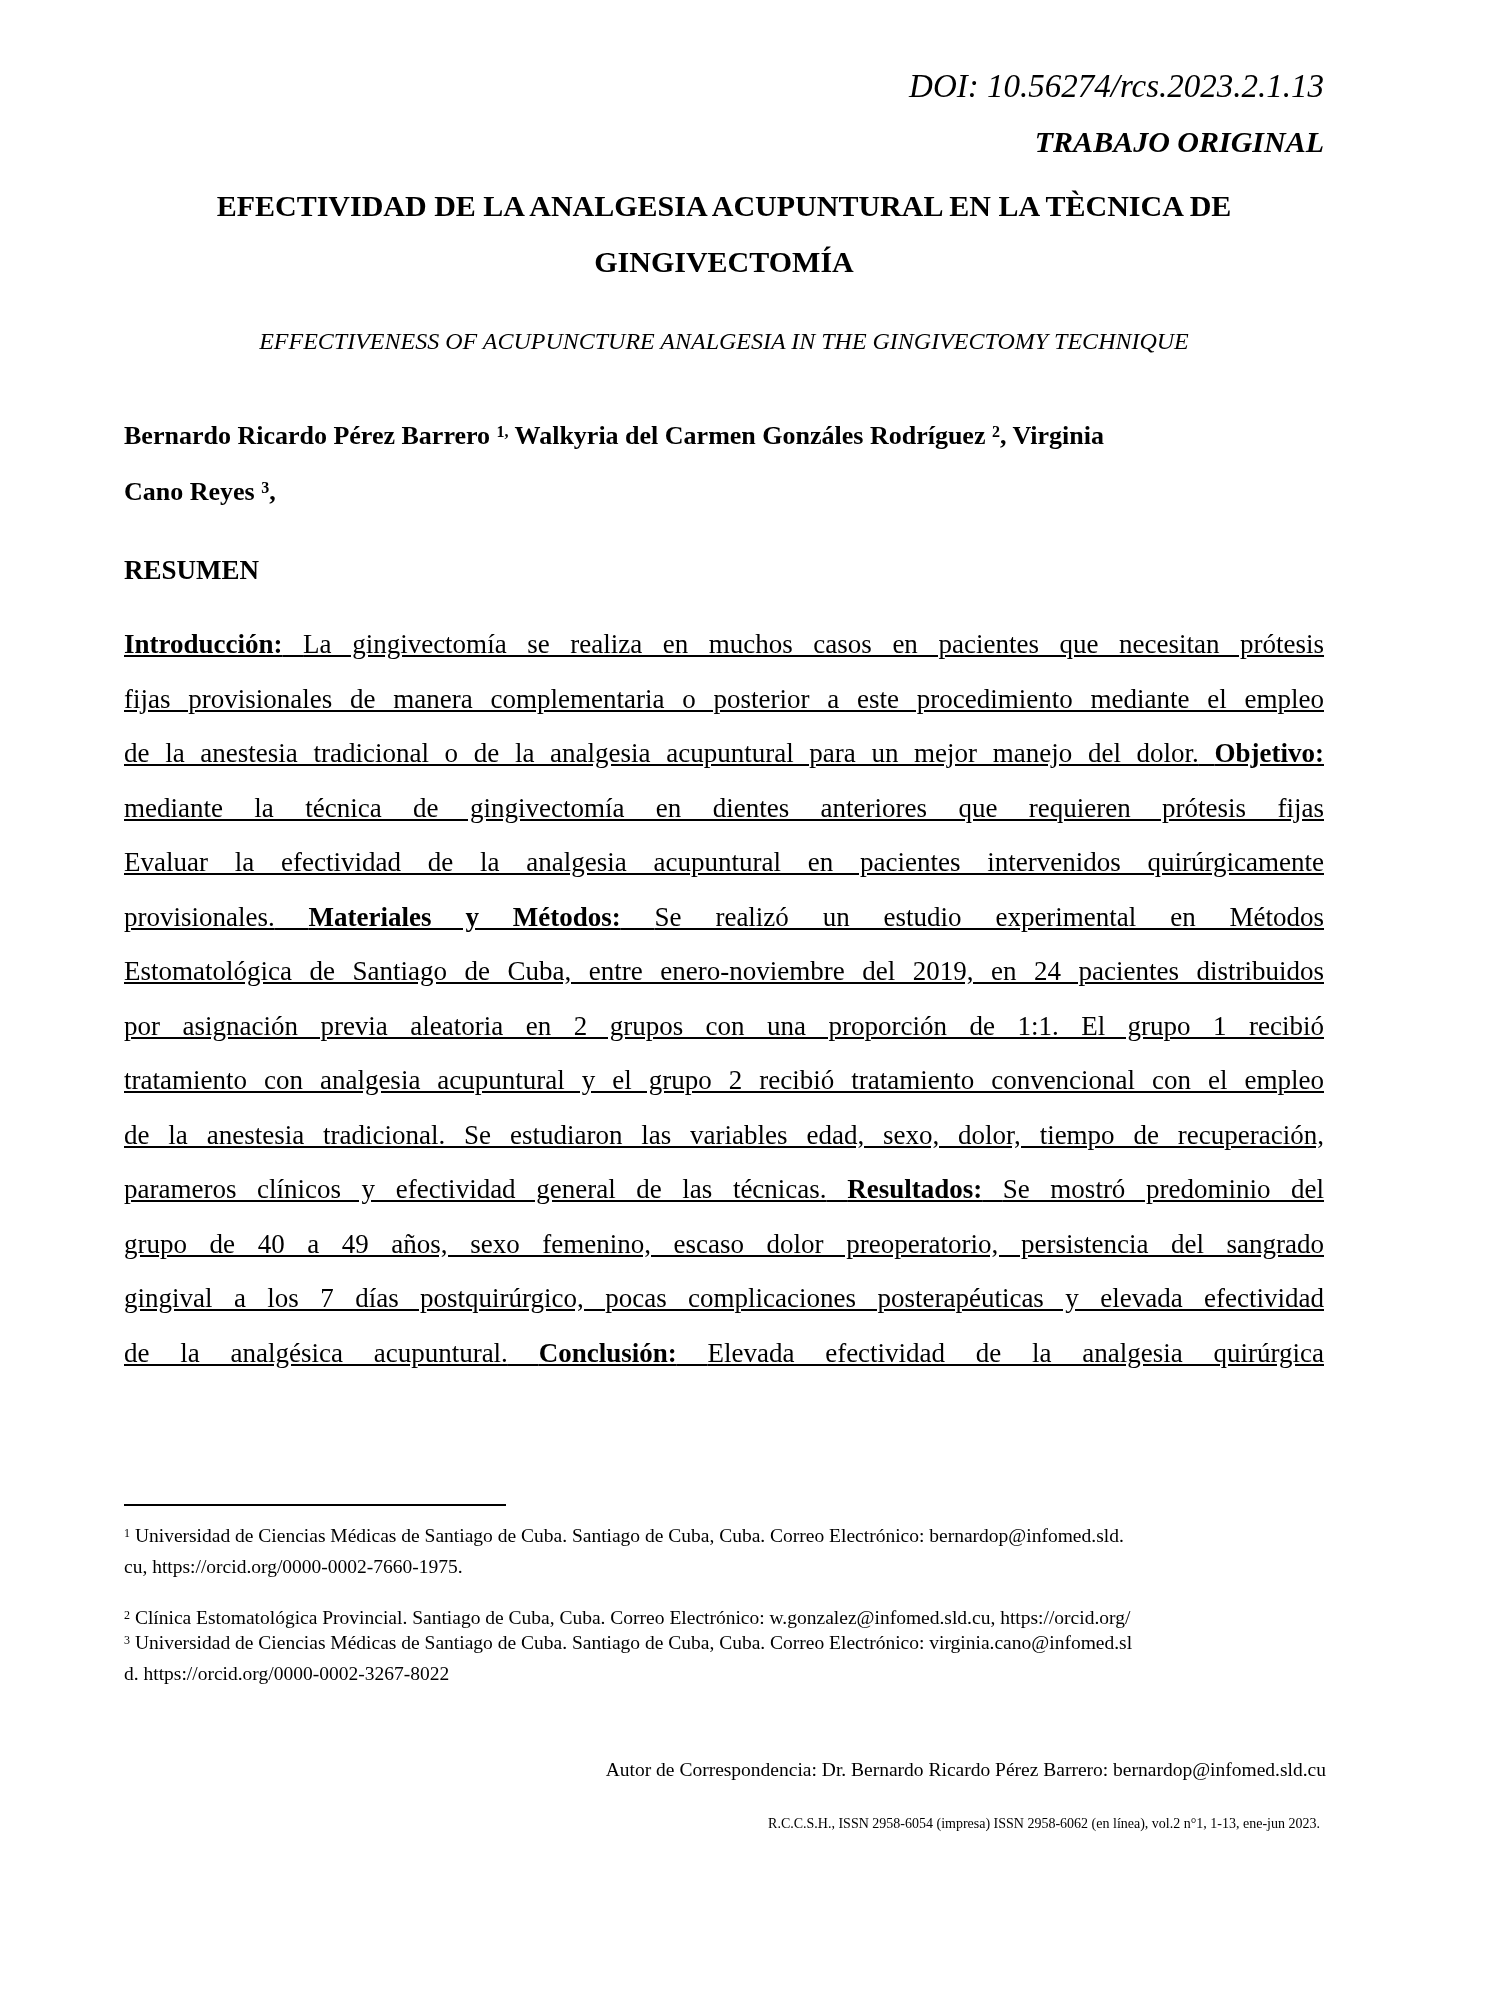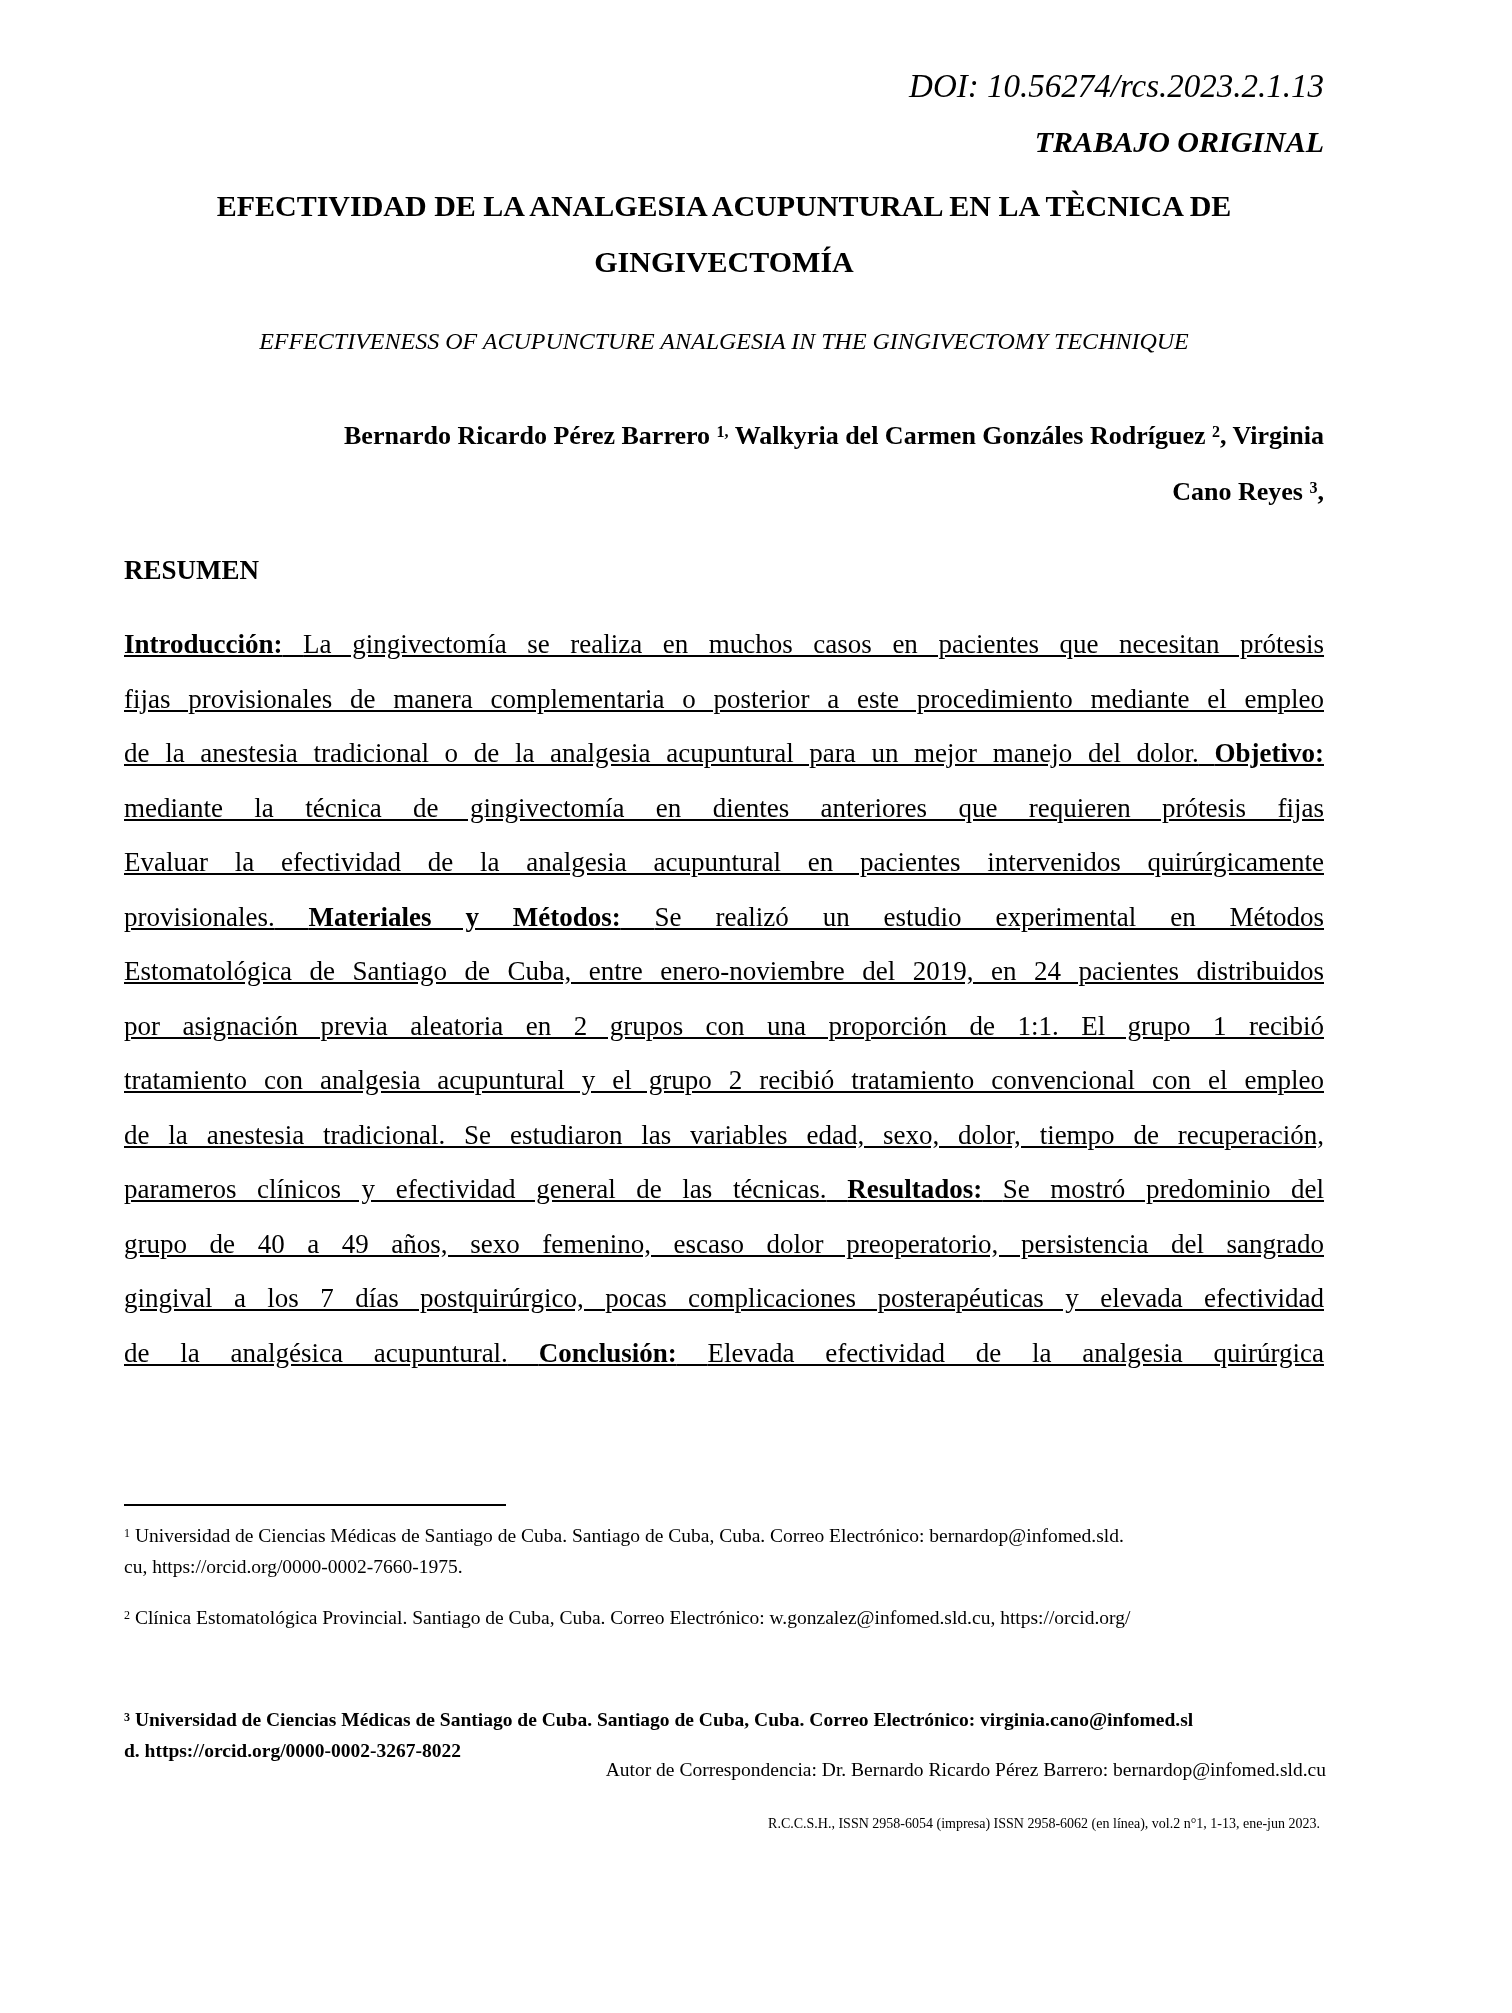--- a/index.html
+++ b/index.html
@@ -3,32 +3,32 @@
 <meta charset="utf-8">
 <style>
   html, body { margin: 0; padding: 0; background: #ffffff; }
   body { width: 1512px; height: 2013px; position: relative; overflow: hidden;
          font-family: "Liberation Serif", "DejaVu Serif", serif; color: #000; }
   .abs { position: absolute; }
   .doi { right: 188px; top: 66px; font-size: 33px; font-style: italic; line-height: 40px; white-space: nowrap; }
   .kind { right: 188px; top: 122px; font-size: 30px; font-style: italic; font-weight: bold; line-height: 40px; white-space: nowrap; }
   .title { left: 124px; width: 1200px; top: 178px; text-align: center; font-size: 30px; font-weight: bold; line-height: 56px; }
   .subtitle { left: 124px; width: 1200px; top: 324px; text-align: center; font-size: 24px; font-style: italic; line-height: 34px; }
-  .authors { left: 124px; width: 1200px; top: 408px; text-align: right; font-size: 26px; font-weight: bold; line-height: 56px; }
+  .authors { left: 124px; width: 1200px; top: 408px; text-align: left; font-size: 26px; font-weight: bold; line-height: 56px; }
   .authors sup { font-size: 16px; vertical-align: top; position: relative; top: -4px; }
   .resumen { left: 124px; top: 550px; font-size: 27px; font-weight: bold; line-height: 40px; }
   .body { left: 124px; width: 1200px; top: 617px; font-size: 27px; line-height: 54.5px; text-decoration: underline; }
   .line { display: block; height: 54.5px; text-align: justify; text-align-last: justify; white-space: nowrap; overflow: visible; }
   .line b { font-weight: bold; }
   .rule { left: 124px; top: 1504px; width: 382px; height: 2px; background: #000; }
   .fn { left: 124px; width: 1200px; font-size: 19.5px; line-height: 31px; }
   .fn sup { font-size: 12px; vertical-align: top; position: relative; top: -2px; }
   .fn1 { top: 1520px; }
   .fn2 { top: 1602px; }
-  .fn3 { top: 1704px; font-weight: bold; }
+  .fn3 { top: 1627px; }
   .corr { right: 186px; top: 1755px; font-size: 19.5px; line-height: 30px; white-space: nowrap; }
   .journal { right: 192px; top: 1809px; font-size: 14px; line-height: 30px; white-space: nowrap; }
 </style>
 </head>
 <body>
 
 <div class="abs doi">DOI: 10.56274/rcs.2023.2.1.13</div>
 <div class="abs kind">TRABAJO ORIGINAL</div>
 
 <div class="abs title">

